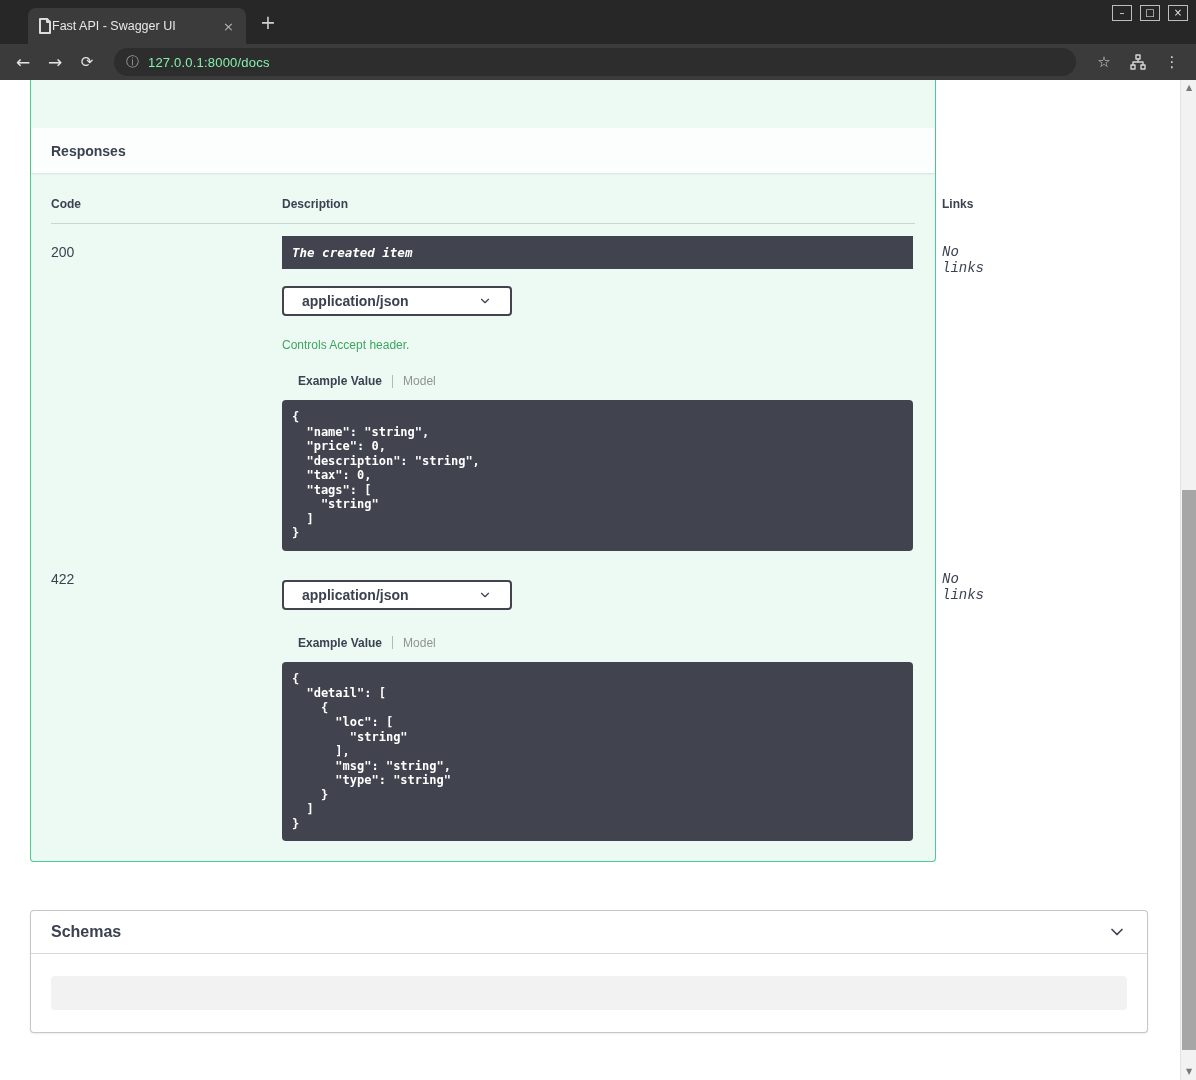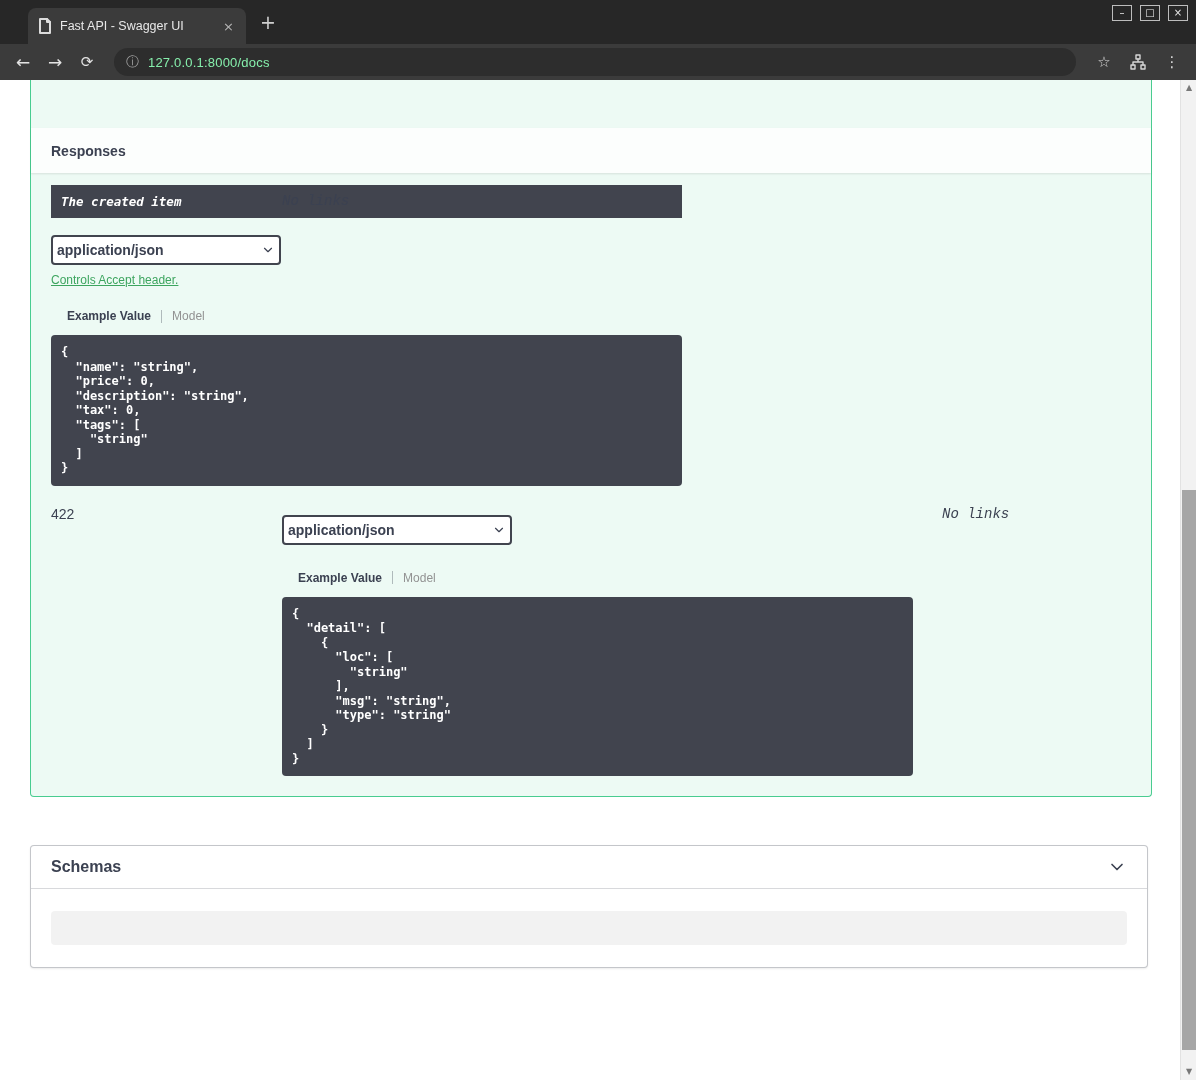--- a/index.html
+++ b/index.html
@@ -6,60 +6,60 @@
   html,body { width:1196px; height:1080px; overflow:hidden; background:#fff;
               font-family:"Liberation Sans", sans-serif; }
   .window { width:1196px; height:1080px; position:relative; background:#fff; outline:1px solid #3a3a3a; }
 
   
   .titlebar { height:44px; background:#272727; position:relative; }
   .win-buttons { position:absolute; right:8px; top:5px; display:flex; gap:8px; }
   .win-btn { width:20px; height:16px; border:1px solid #bdbdbd; color:#e9e9e9;
              font:10px/14px "DejaVu Sans", sans-serif; text-align:center; cursor:default; }
   .tab { position:absolute; left:28px; top:8px; width:218px; height:36px; background:#3b3b3b;
-         border-radius:8px 8px 0 0; display:flex; align-items:center; padding:0 10px; gap:8px; }
+         border-radius:8px 8px 0 0; display:flex; align-items:center; padding:0 10px; gap:0; }
   .tab-title { flex:1; color:#e8e8e8; font-size:12.5px; white-space:nowrap; overflow:hidden; text-overflow:ellipsis; }
   .tab-close { color:#b5b5b5; font:13px "DejaVu Sans", sans-serif; padding:0 2px; }
   .new-tab { position:absolute; left:260px; top:11px; color:#cfcfcf; font:19px "DejaVu Sans", sans-serif; }
   .favicon svg { display:block; }
 
   .toolbar { height:36px; background:#3b3b3b; display:flex; align-items:center; padding:0 10px; gap:6px; }
   .nav-ico { color:#e3e3e3; font:17px "DejaVu Sans", sans-serif; width:26px; text-align:center; }
   .reload { font-size:15px; }
   .urlbox { flex:1; height:28px; margin:0 8px; background:#2d2d2d; border-radius:14px;
             display:flex; align-items:center; padding:0 12px; gap:9px; }
   .info-ico { color:#9f9f9f; font:13px "DejaVu Sans", sans-serif; }
   .url-text { color:#86efac; font-size:13px; letter-spacing:.2px; }
   .right-ico { color:#d6d6d6; font:15px "DejaVu Sans", sans-serif; width:28px; text-align:center; }
   .sitemap { width:28px; display:flex; justify-content:center; }
 
   
   .content { position:relative; height:1000px; background:#fff; overflow:hidden; }
 
-  .opblock { margin:0 0 0 30px; width:1122px; background:#edfaf4;
+  .opblock { margin:0 0 0 30px; width:906px; background:#edfaf4;
              border:1px solid #49cc90; border-top:none; border-radius:0 0 4px 4px; padding-bottom:20px; }
   .opblock-spacer { height:48px; }
   .resp-header { height:45px; background:rgba(255,255,255,.8); box-shadow:0 1px 2px rgba(0,0,0,.1);
                  display:flex; align-items:center; padding:0 20px;
                  font-size:14px; font-weight:bold; color:#3b4151; }
   .resp-table { padding:0 20px; }
   .grid { display:grid; grid-template-columns:231px 660px auto; }
   .thead { padding-top:24px; padding-bottom:12px; border-bottom:1px solid rgba(59,65,81,.2); }
   .th { font-size:12px; font-weight:bold; color:#3b4151; }
   .trow { padding-top:12px; }
   .td-code { font-size:14px; color:#3b4151; padding-top:8px; }
   .td-links { font-size:14px; font-style:italic; color:#3b4151; padding-top:8px;font-family:Liberation Mono, monospace; }
 
   .md-box { width:631px; background:#41444e; color:#fff; border-radius:0; padding:9px 10px;
             font:bold italic 12.5px/1.2 "DejaVu Sans Mono", monospace; }
   .media-select { margin-top:17px; width:230px; height:30px; background:#fff; border:2px solid #41444e;
                   border-radius:4px; display:flex; align-items:center; justify-content:space-between;
-                  padding:0 4px; }
+                  padding:0 18px; }
   .media-select span { font-size:14px; font-weight:bold; color:#3b4151; }
-  .accept-note { margin-top:8px; font-size:12px; color:#3da55f;text-decoration:underline; }
+  .accept-note { margin-top:22px; font-size:12px; color:#3da55f; }
   .tabs-row { margin-top:22px; display:flex; align-items:center; gap:10px; }
   .tab-ex { font-size:12px; font-weight:bold; color:#3b4151;margin-left:16px; }
   .tab-sep { width:1px; height:13px; background:rgba(59,65,81,.35); }
   .tab-model { font-size:12px; color:#929292; }
   pre.code { margin-top:12px; width:631px; background:#41444e; border-radius:4px; padding:10px;
              font:600 12px/14.5px "DejaVu Sans Mono", monospace; color:#fff; white-space:pre; }
 
   .schemas { margin:48px 30px 0; width:1118px; background:#fff; border:1px solid rgba(59,65,81,.3);
              border-radius:4px; box-shadow:0 1px 2px rgba(0,0,0,.08); }
   .schemas-header { display:flex; align-items:center; justify-content:space-between;
@@ -127,22 +127,28 @@
 
   <div class="content">
 
     <section class="opblock">
       <div class="opblock-spacer"></div>
       <div class="resp-header">
         <span>Responses</span>
       </div>
 
       <div class="resp-table">
+        <div class="grid thead">
+          <div class="th">Code</div>
+          <div class="th">Description</div>
+          <div class="th">Links</div>
+        </div>
 
         <div class="grid trow">
+          <div class="td-code">200</div>
           <div class="td-desc">
             <div class="md-box">The created item</div>
             <div class="media-select">
               <span>application/json</span>
               <svg width="14" height="14" viewBox="0 0 24 24" style="color:#3b4151">
                   <polyline points="6 9 12 15 18 9"></polyline>
                 </svg>
             </div>
             <div class="accept-note">Controls Accept header.</div>
             <div class="tabs-row">

